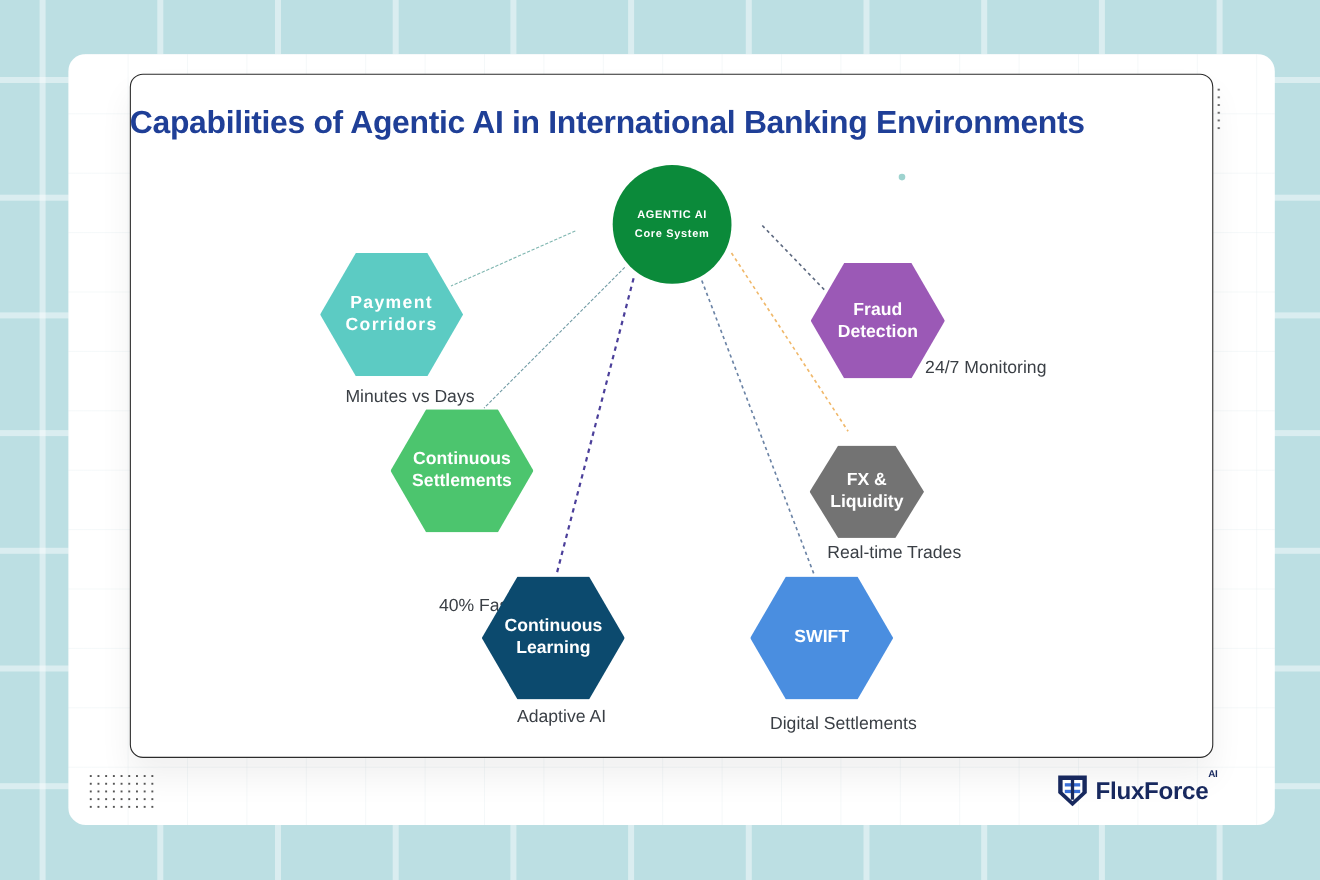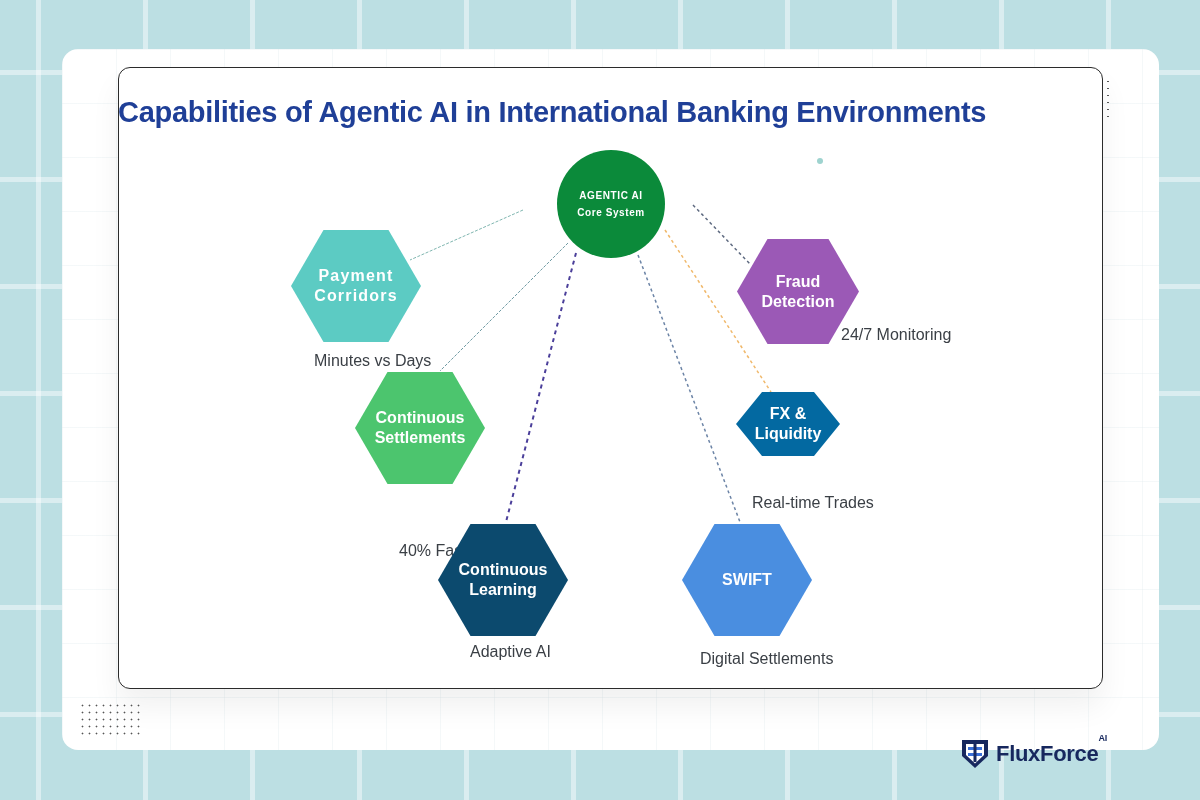--- a/index.html
+++ b/index.html
@@ -60,21 +60,21 @@
   .dots-right {
     position: absolute; left: 1106px; top: 78px; width: 4px; height: 40px;
     background-image: radial-gradient(circle, #555 0.8px, transparent 1.1px);
     background-size: 4px 7px;
   }
   .small-dot {
     position: absolute; left: 817px; top: 158px; width: 6px; height: 6px; border-radius: 50%;
     background: #9ed3cf;
   }
   .logo {
-    position: absolute; left: 960px; top: 738px; display: flex; align-items: center; gap: 6px;
+    position: absolute; left: 960px; top: 703px; display: flex; align-items: center; gap: 6px;
   }
   .logo-text {
     font-size: 22px; font-weight: 700; color: #17285e; letter-spacing: -0.3px;
   }
   .logo-sup { font-size: 9px; font-weight: 700; color: #17285e; vertical-align: top; position: relative; top: -8px; }
 </style>
 </head>
 <body>
 
 <div class="bg-grid"></div>
@@ -116,21 +116,21 @@
   <span>Continuous</span>
   <span>Learning</span>
 </div>
 <div class="sub" style="left:470px;top:643px;">Adaptive AI</div>
 
 <div class="hex" style="left:682px;top:524px;background:#4a8ee0;">
   <span>SWIFT</span>
 </div>
 <div class="sub" style="left:700px;top:650px;">Digital Settlements</div>
 
-<div class="hex" style="left:736px;top:392px;width:104px;height:64px;background:#0369a1;">
+<div class="hex" style="left:736px;top:405px;width:104px;height:84px;background:#737373;">
   <span>FX &amp;</span>
   <span>Liquidity</span>
 </div>
 <div class="sub" style="left:752px;top:494px;">Real-time Trades</div>
 
 <div class="hex" style="left:737px;top:239px;width:122px;height:105px;background:#9b59b6;">
   <span>Fraud</span>
   <span>Detection</span>
 </div>
 <div class="sub" style="left:841px;top:326px;">24/7 Monitoring</div>

